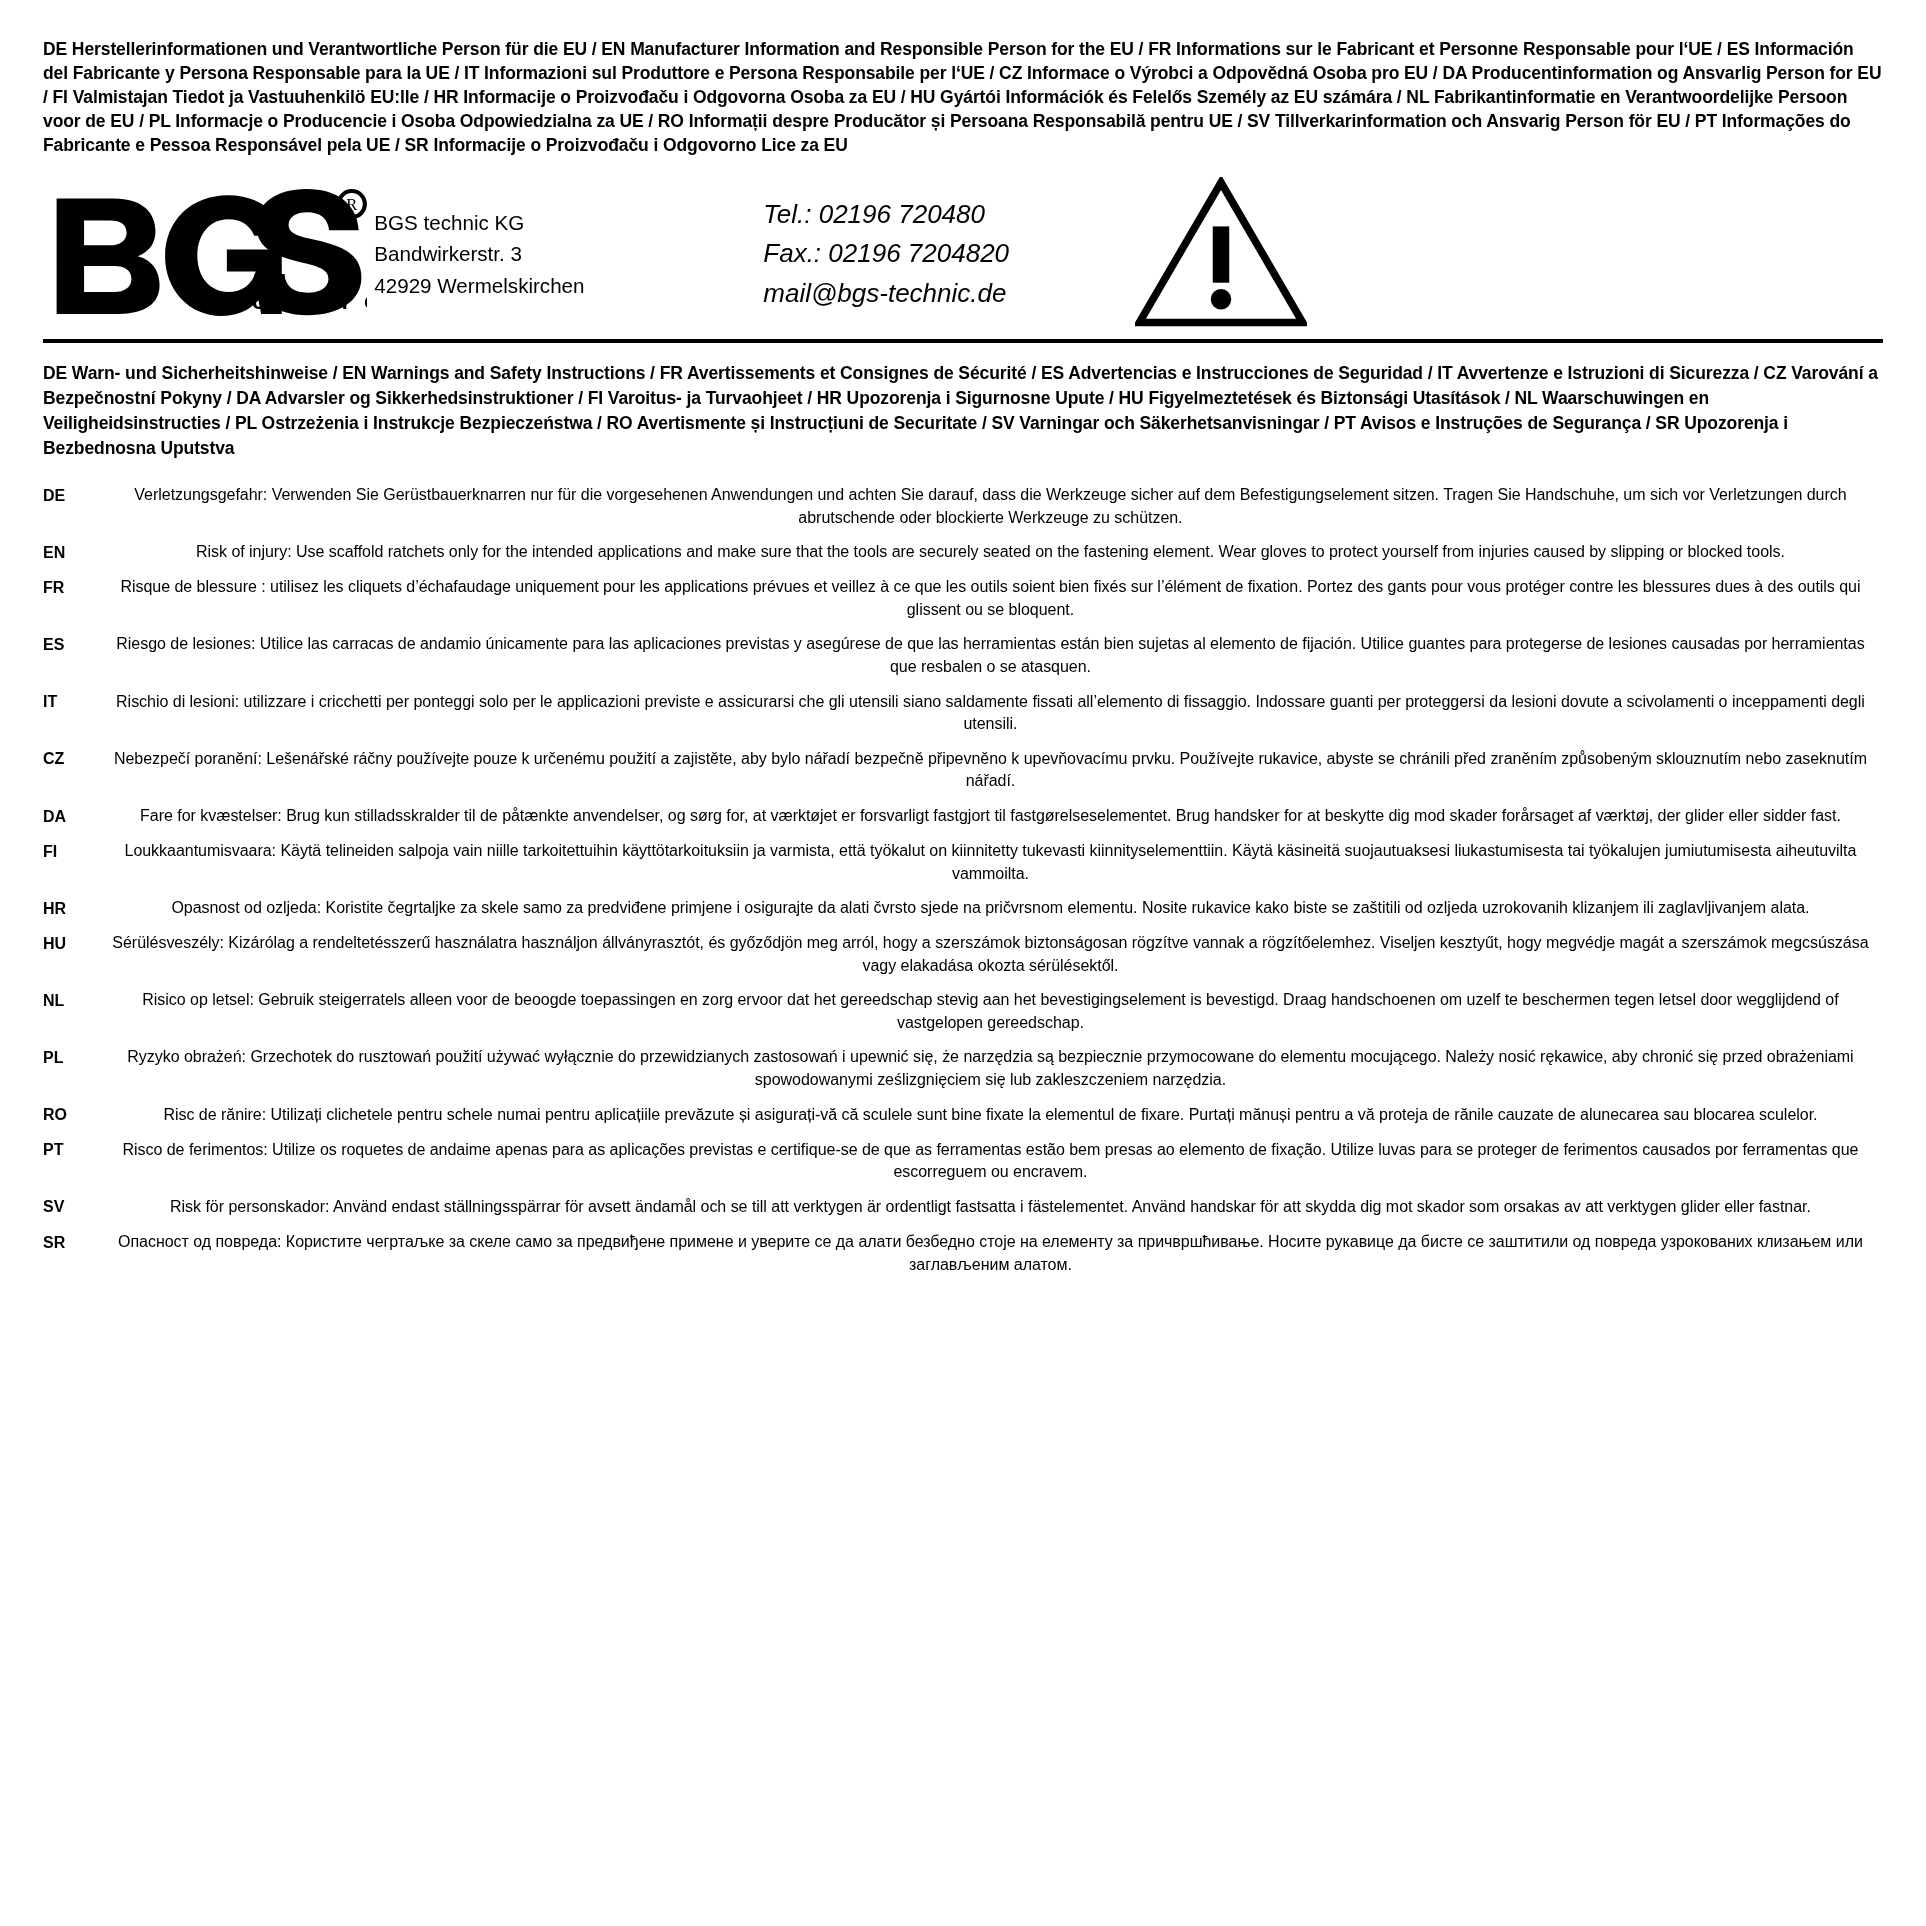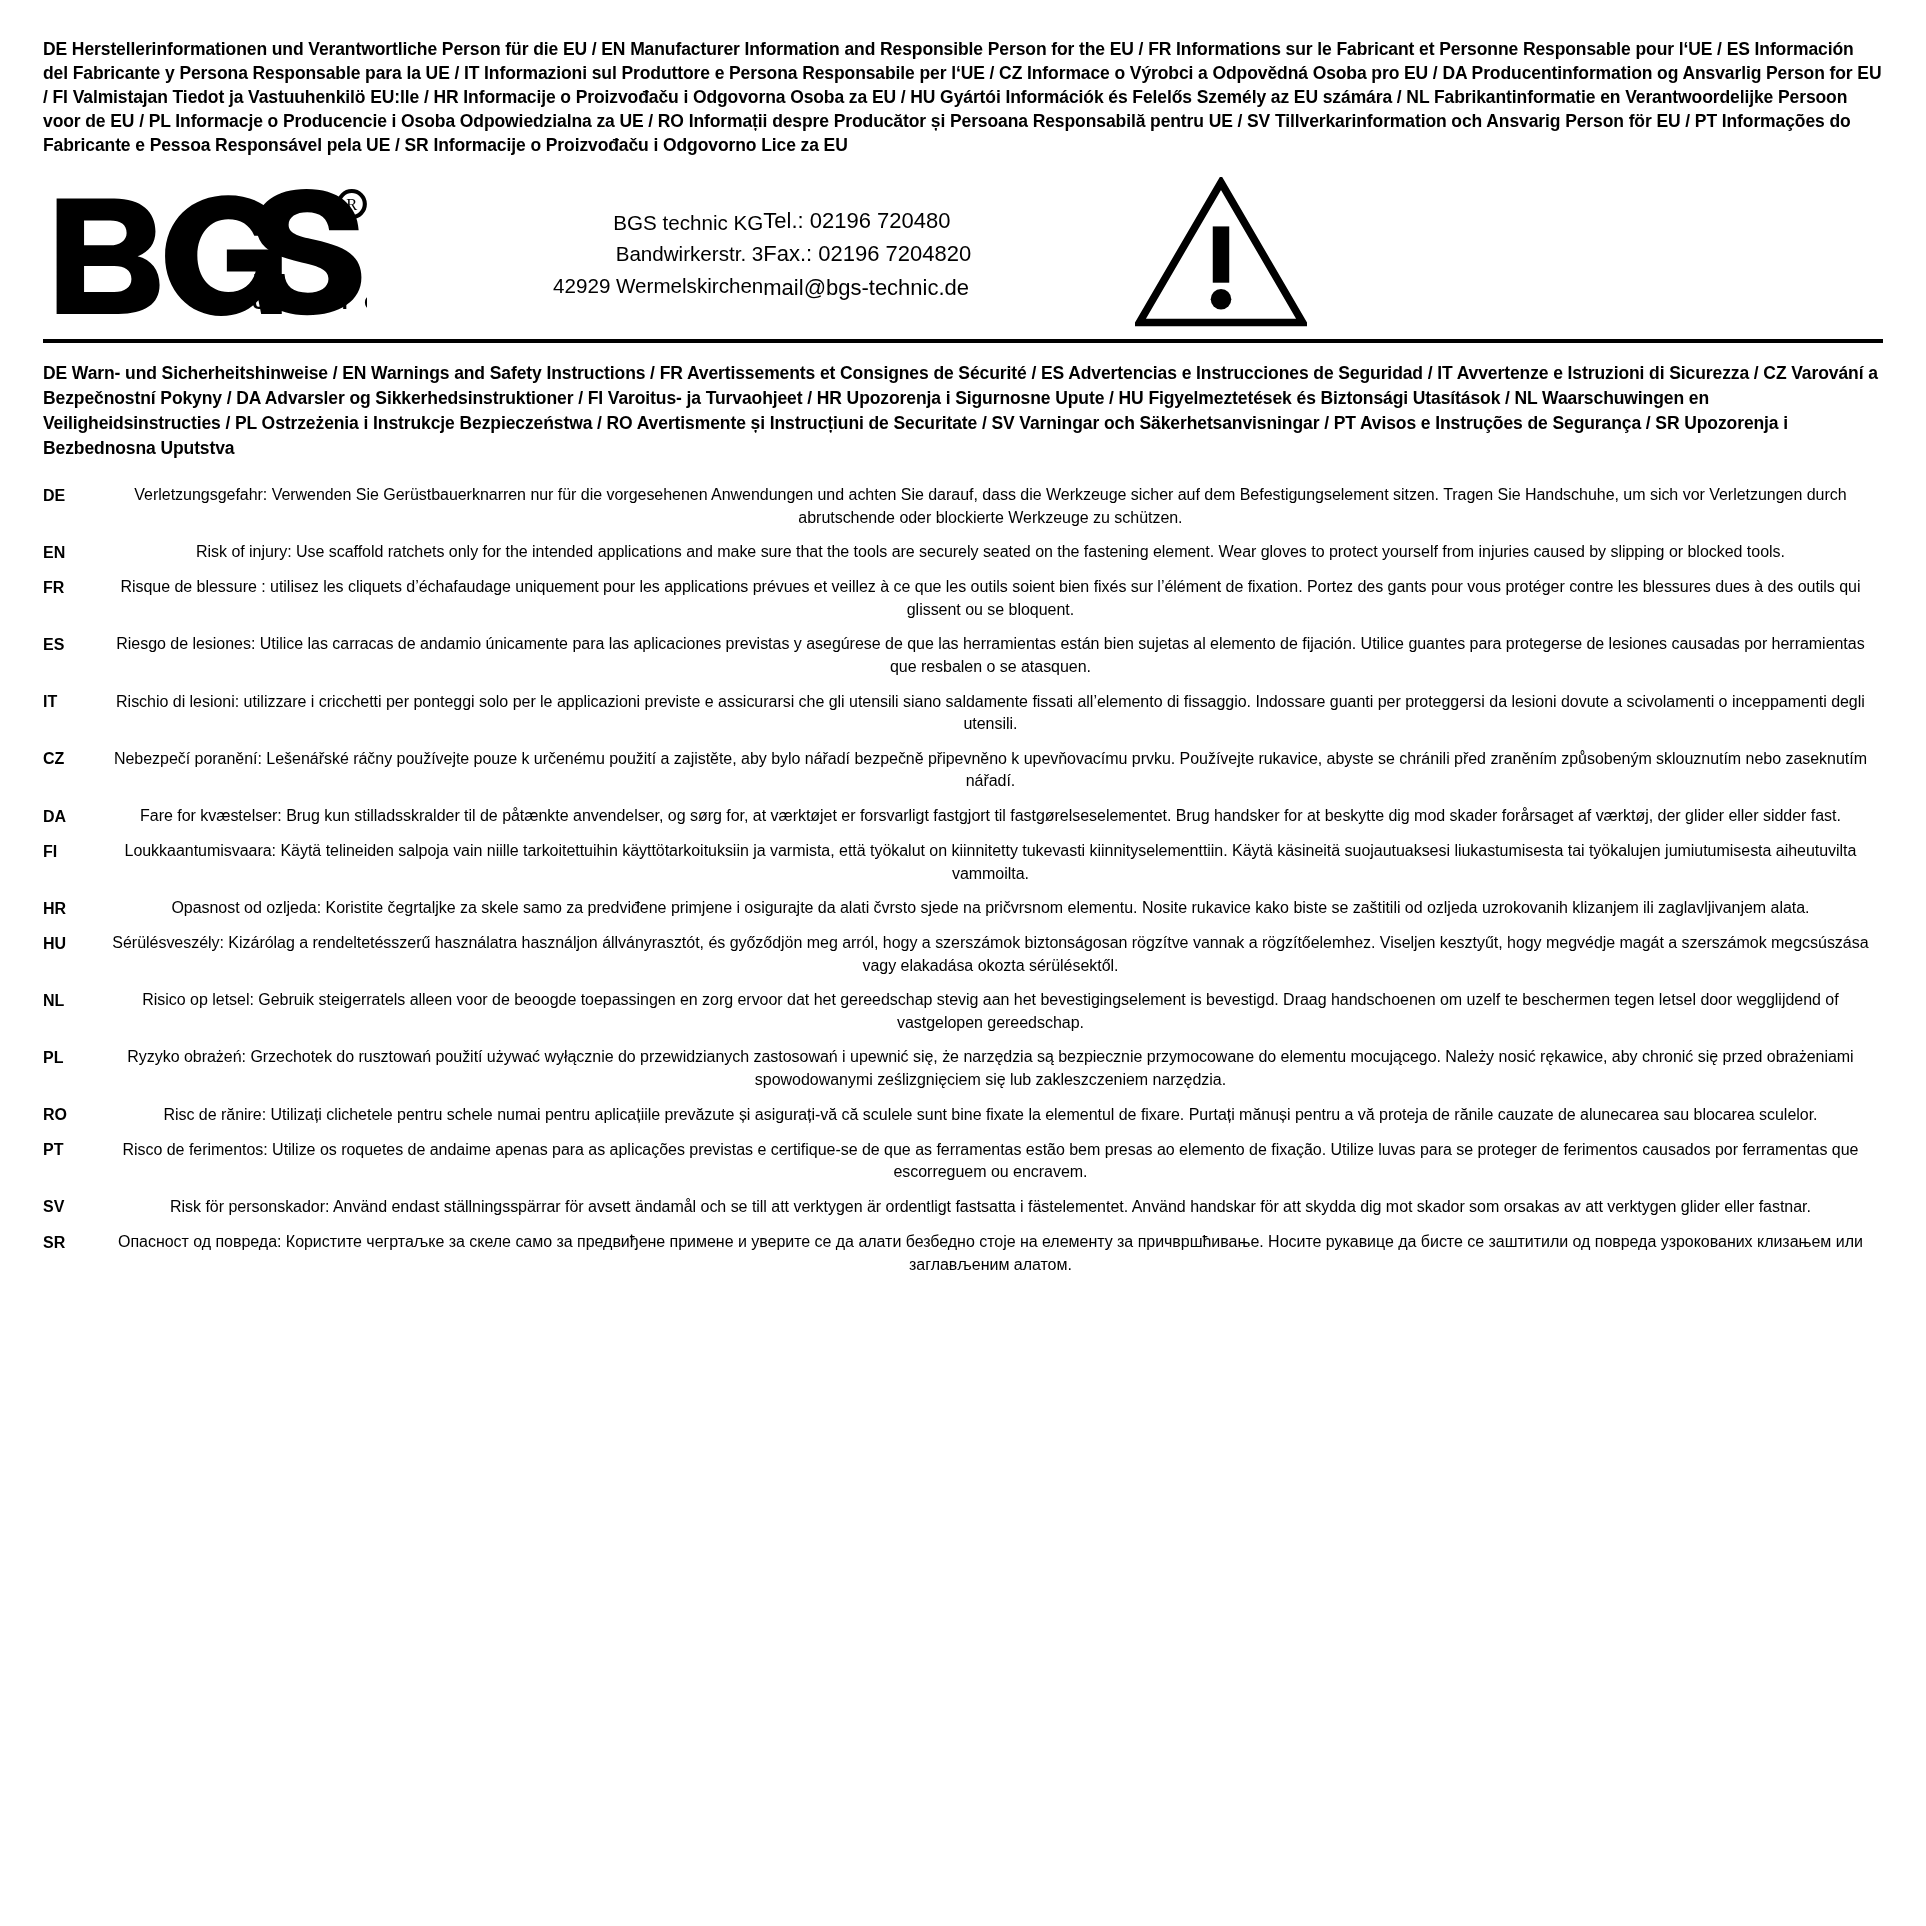--- a/index.html
+++ b/index.html
@@ -43,27 +43,27 @@
     padding-left: 8.3px;
     position: relative;
   }
   .logo svg { display: block; }
 
   .addr {
     flex: 0 0 389px;
     font-size: 20.6px;
     line-height: 1.52;
     padding-top: 2.8px;
-    text-align: right;
   }
   .contact {
     flex: 0 0 358px;
-    font-size: 22px;
+    font-size: 26px;
     line-height: 1.52;
     padding-top: 2.8px;
+    font-style: italic;
   }
   .website {
     flex: 1 1 auto;
     font-size: 25px;
     font-weight: bold;
     text-align: center;
     padding-top: 6.9px;
     letter-spacing: 0.1px;
   }
   .warn-tri {

